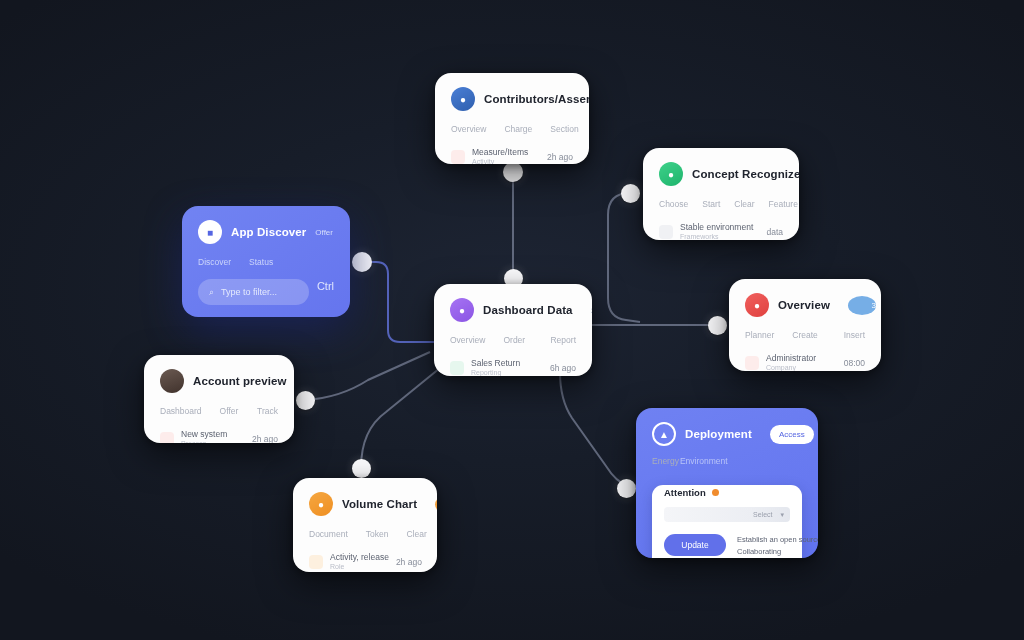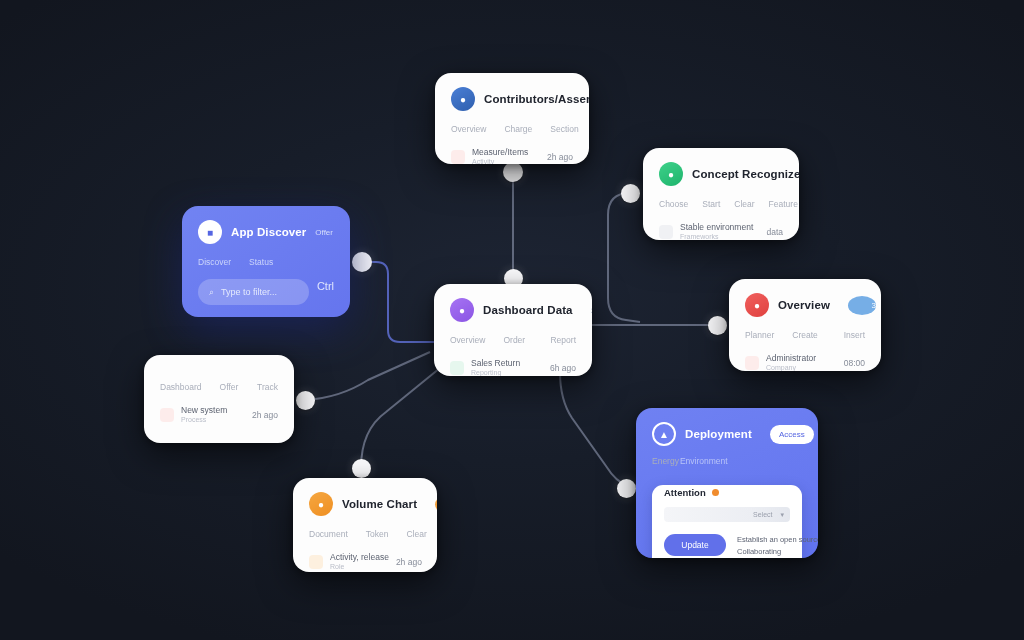--- a/index.html
+++ b/index.html
@@ -269,20 +269,26 @@
       <div class="sq sq-red"></div>
       <div class="ftext">
         <span>Administrator</span>
         <small>Company</small>
       </div>
       <div class="fright">08:00</div>
     </div>
   </div>
 
   <div class="card" style="left:144px;top:355px;width:150px;height:88px;">
+    <div class="crow">
+      <div class="avatar av-photo"></div>
+      <div class="ctitle">Account preview</div>
+      <div class="spacer"></div>
+
+    </div>
     <div class="meta">
       <span>Dashboard</span>
       <span>Offer</span>
       <span class="right">Track</span>
     </div>
     <div class="footrow">
       <div class="sq sq-red"></div>
       <div class="ftext">
         <span>New system</span>
         <small>Process</small>

